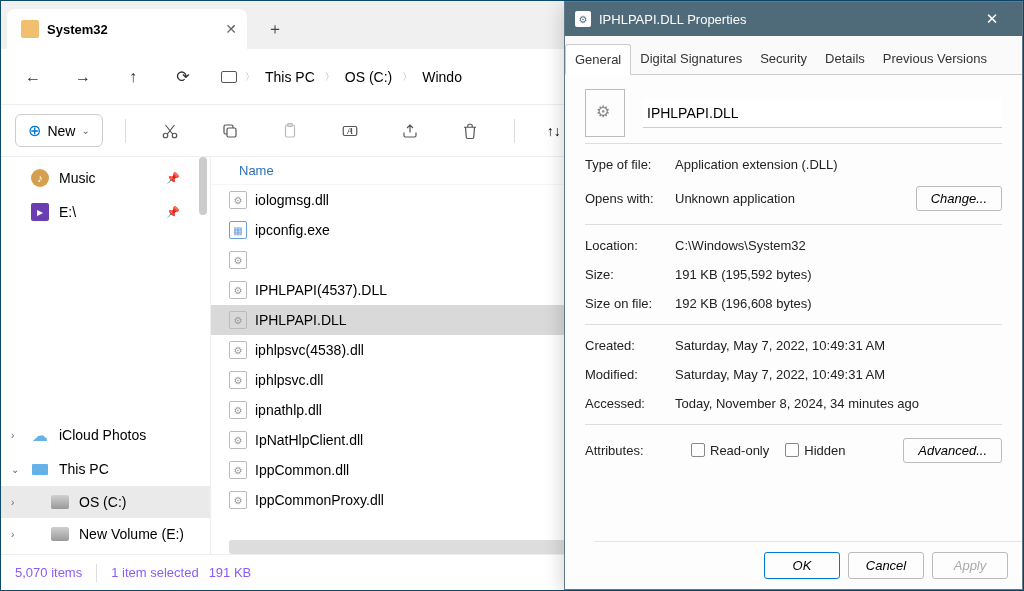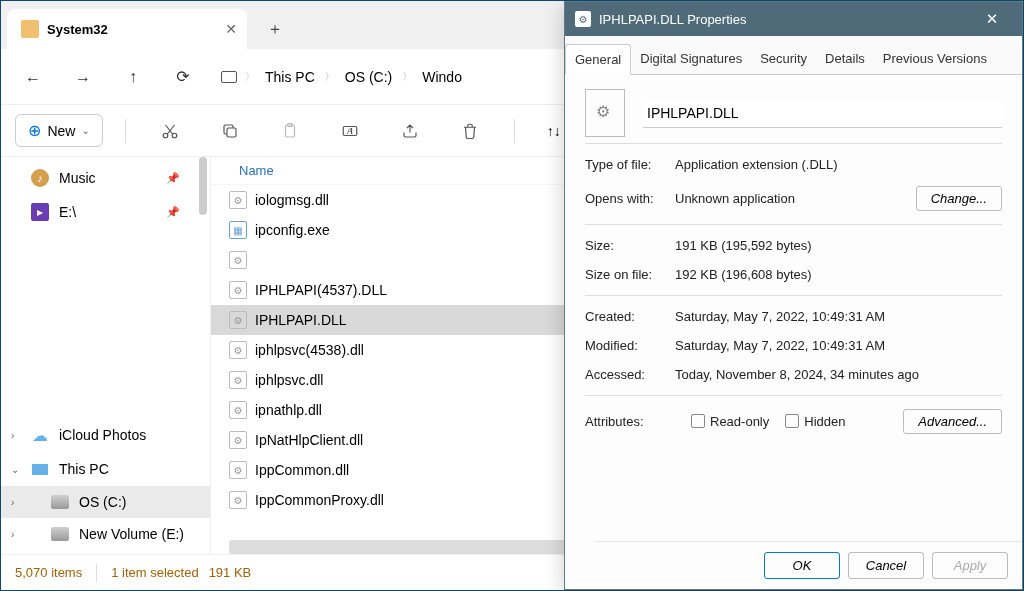--- a/index.html
+++ b/index.html
@@ -47,21 +47,21 @@
 .filepane { flex: 1; display: flex; flex-direction: column; position: relative; }
 .col-header { display: flex; padding: 6px 18px; color: #2a71b8; font-size: 13px; border-bottom: 1px solid #f6f6f6; position: relative; }
 .col-header .col-chev { position: absolute; left: 50%; top: -2px; font-size: 9px; color: #888; }
 .filelist { flex: 1; overflow: hidden; }
 .file-row { display: flex; align-items: center; gap: 8px; padding: 6px 18px; font-size: 14px; cursor: pointer; }
 .file-row.sel { background: #d9d9d9; }
 .file-icon { width: 18px; height: 18px; display: flex; align-items: center; justify-content: center; border: 1px solid #bbb; border-radius: 2px; font-size: 10px; color: #999; }
 .file-icon.exe { border-color: #6aa0d8; color: #6aa0d8; }
 .hscroll { height: 14px; margin: 0 18px; background: #ddd; border-radius: 3px; }
 
-.statusbar { height: 36px; border-top: 1px solid #eee; display: flex; align-items: center; gap: 10px; padding: 0 14px; font-size: 13px; color: #a16207; }
+.statusbar { height: 36px; border-top: 1px solid #eee; display: flex; align-items: center; gap: 10px; padding: 0 14px; font-size: 13px; color: #8b5cf6; }
 .status-sep { width: 1px; height: 18px; background: #ddd; margin: 0 4px; }
 
 
 .props { position: absolute; top: 1px; left: 564px; width: 459px; height: 589px; background: #fdfdfd; border: 1px solid #607a8b; box-shadow: 0 4px 20px rgba(0,0,0,0.2); display: flex; flex-direction: column; }
 .props-title { height: 34px; background: #4f6b7a; color: #fff; display: flex; align-items: center; padding: 0 10px; gap: 8px; font-size: 13px; }
 .props-title-icon { width: 16px; height: 16px; background: #fff; border-radius: 2px; display: flex; align-items: center; justify-content: center; font-size: 10px; color: #4f6b7a; }
 .props-close { margin-left: auto; width: 40px; height: 34px; display: flex; align-items: center; justify-content: center; cursor: pointer; font-size: 15px; }
 .props-tabs { display: flex; border-bottom: 1px solid #ccc; background: #fafafa; padding-top: 8px; text-align: right; }
 .ptab { padding: 7px 9px; font-size: 13px; cursor: pointer; color: #333; }
 .ptab.active { border: 1px solid #ccc; border-bottom: 1px solid #fff; background: #fff; margin-bottom: -1px; border-radius: 3px 3px 0 0; }
@@ -297,20 +297,24 @@
       <span class="prop-label">Type of file:</span>
       <span class="prop-value">Application extension (.DLL)</span>
     </div>
     <div class="prop-row opens-row">
       <span class="prop-label">Opens with:</span>
       <span>Unknown application</span>
       <button class="props-btn">Change...</button>
     </div>
     <hr class="prop-sep">
     <div class="prop-row">
+      <span class="prop-label">Location:</span>
+      <span class="prop-value">C:\Windows\System32</span>
+    </div>
+    <div class="prop-row">
       <span class="prop-label">Size:</span>
       <span class="prop-value">191 KB (195,592 bytes)</span>
     </div>
     <div class="prop-row">
       <span class="prop-label">Size on file:</span>
       <span class="prop-value">192 KB (196,608 bytes)</span>
     </div>
     <hr class="prop-sep">
     <div class="prop-row">
       <span class="prop-label">Created:</span>

